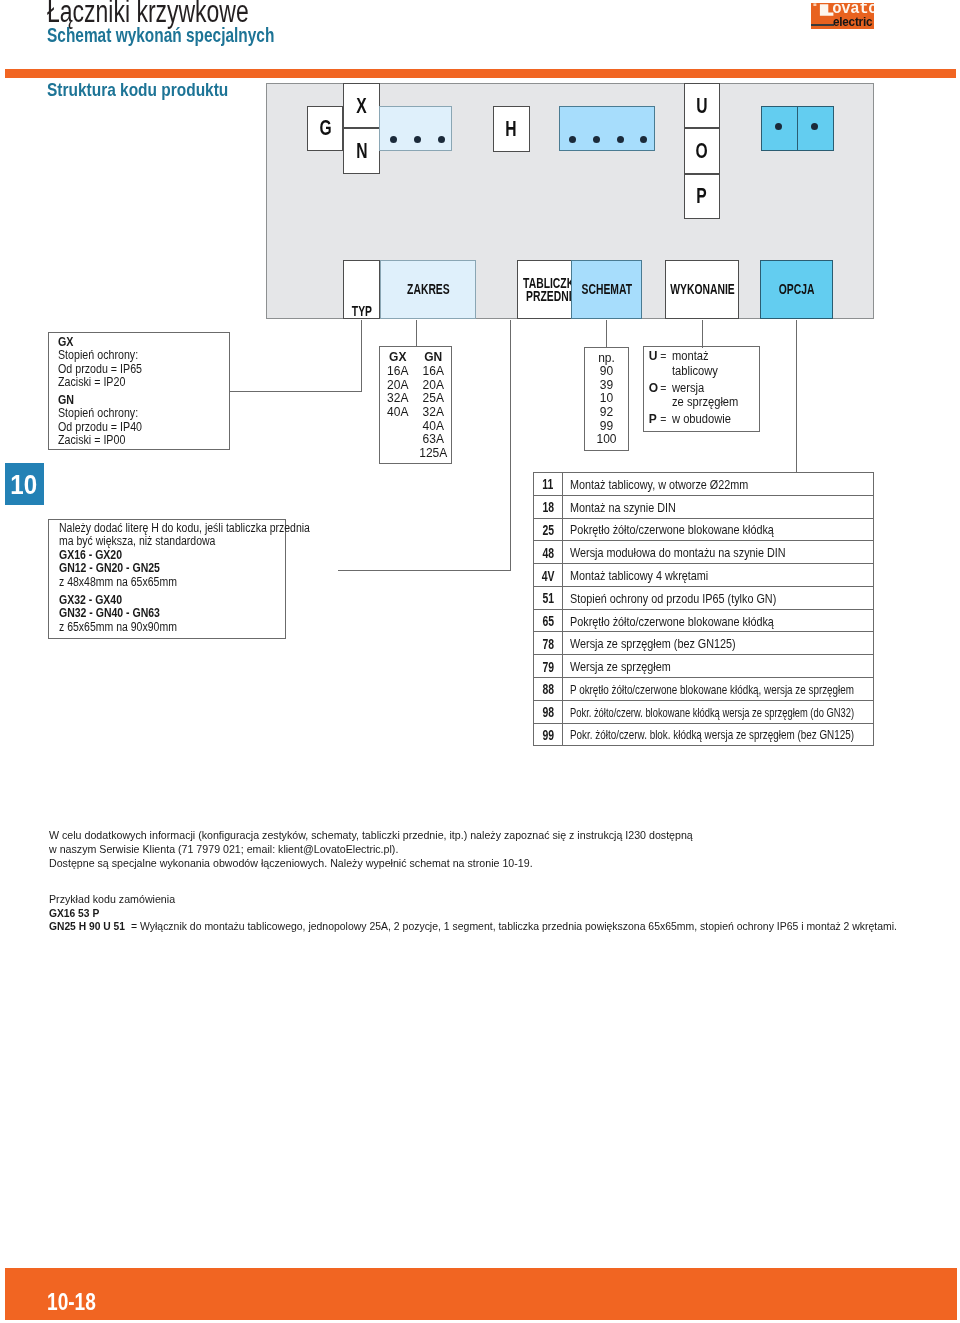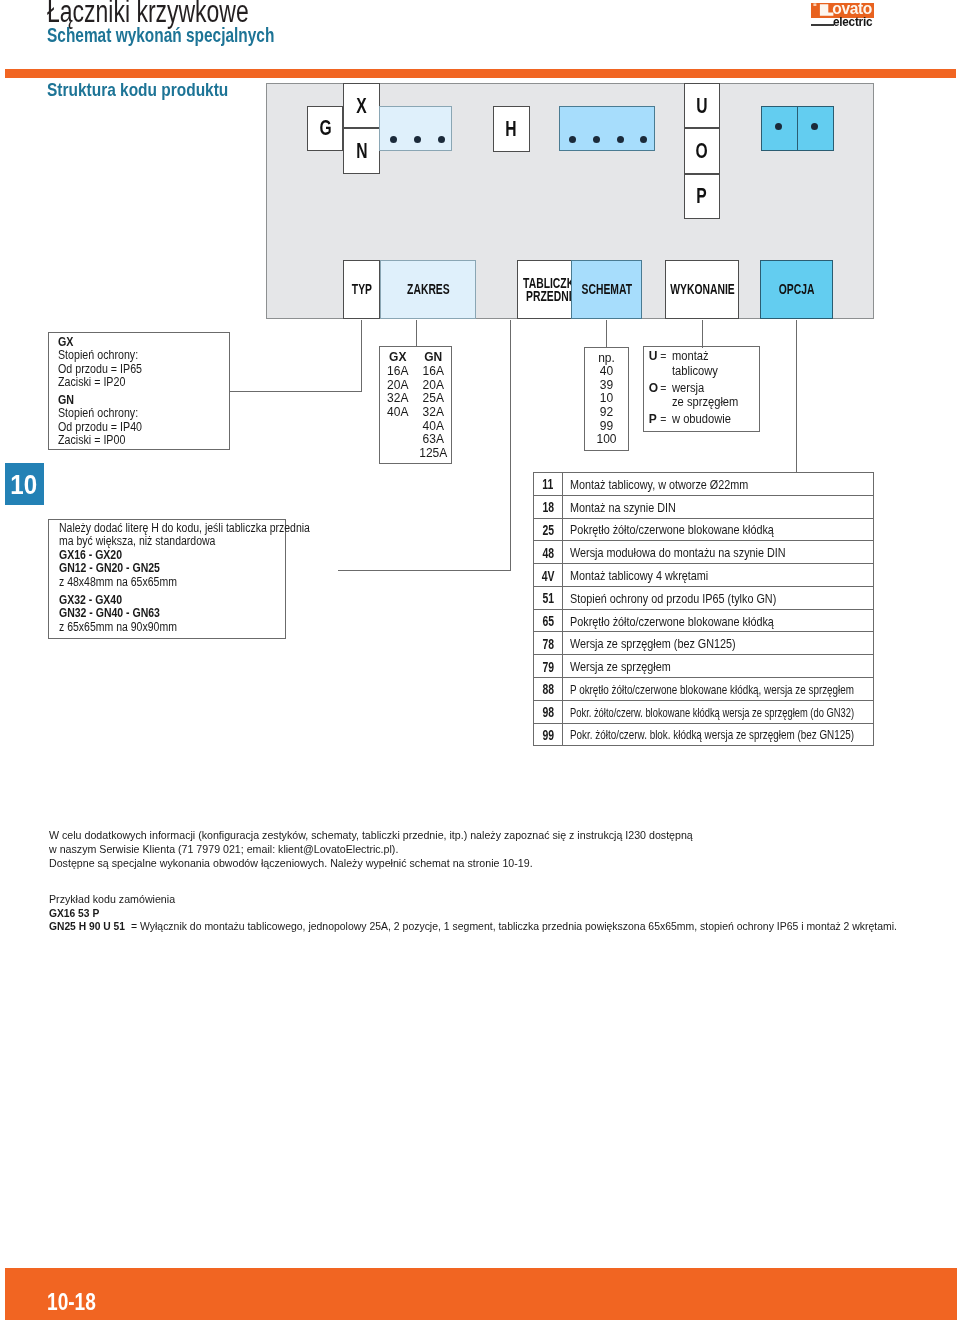--- a/index.html
+++ b/index.html
@@ -13,21 +13,21 @@
   }
   .abs { position:absolute; }
   
   #title { left:46.8px; top:-4px; font-size:30.6px; letter-spacing:0px; color:#231f20; white-space:nowrap;
            transform:scaleX(0.751); transform-origin:left top; line-height:30.6px;}
   #subtitle { left:47.4px; top:24.7px; font-size:20.5px; font-weight:bold; color:#1d7496; white-space:nowrap;
               transform:scaleX(0.753); transform-origin:left top; line-height:20.5px;}
   #orangebar { left:4.8px; top:69px; width:951.7px; height:9.4px; background:#f16522; }
   
   #logo { left:811px; top:3px; width:64px; height:26px; }
-  #logo-box { position:absolute; left:0; top:0; width:63px; height:15px; background:#e8621f; overflow:hidden; }
+  #logo-box { position:absolute; left:0; top:0; width:63px; height:26px; background:#e8621f; overflow:hidden;font-family:Liberation Mono, monospace; }
   #logo-mark { position:absolute; left:1px; top:0px; }
   #logo-word { position:absolute; left:21.3px; top:-0.7px; font-size:15.6px; font-weight:bold; color:#fdf6ee;
                letter-spacing:-0.4px; transform-origin:left top; line-height:14px; white-space:pre; }
   #logo-mark { z-index:3; }
   #logo-rule { position:absolute; left:0px; top:21.4px; width:22.5px; height:1.4px; background:#3a3a3a; }
   #logo-tag { position:absolute; left:21.8px; top:13.6px; font-size:11.9px; font-weight:bold; color:#161616;
               letter-spacing:-0.25px; line-height:11px; transform:scaleX(0.99); transform-origin:left top; }
   #section-title { left:47px; top:81.2px; font-size:18.5px; font-weight:bold; color:#1d7496; white-space:nowrap;
               transform:scaleX(0.836); transform-origin:left top; line-height:18.5px;}
   
@@ -147,21 +147,21 @@
     </div>
   <div class="cell" style="left:416.7px;top:90.1px;width:36.2px;height:44.8px;">
       <span>P</span>
     </div>
   <div class="cell cellblue3" style="left:494px;top:21.8px;width:72.6px;height:45.3px;">
     <i class="dot" style="left:13.2px;top:16.3px;"></i>
     <i class="dot" style="left:49.1px;top:16.3px;"></i>
     <i style="position:absolute;left:34.9px;top:0;width:1px;height:43.3px;background:#2b5d72;"></i>
   </div>
 
-  <div class="lbl" style="left:76px;top:176px;width:37px;height:59px;">
+  <div class="lbl" style="left:76px;top:176px;width:37px;height:59px;align-items:flex-end;">
       <span class="lblwrap"><span class="lblinner">TYP</span></span>
     </div>
   <div class="lbl lblz" style="left:113px;top:176px;width:96px;height:59px;">
       <span class="lblwrap"><span class="lblinner">ZAKRES</span></span>
     </div>
   <div class="lbl" style="left:212px;top:176px;width:71px;height:59px;margin-left:38px;">
       <span class="lblwrap"><span class="lblinner">TABLICZKA</span><br><span class="lblinner">PRZEDNIA</span></span>
     </div>
   <div class="lbl lbls" style="left:304px;top:176px;width:71px;height:59px;">
       <span class="lblwrap"><span class="lblinner">SCHEMAT</span></span>
@@ -205,21 +205,21 @@
         <div>40A</div>
         <div>63A</div>
         <div>125A</div>
       </div>
   </div>
 </div>
 
 <div class="box" id="box-schema" style="left:584px;top:346.6px;width:45px;height:104.5px;">
   <div class="schemalist">
       <div>np.</div>
-      <div>40</div>
+      <div>90</div>
       <div>39</div>
       <div>10</div>
       <div>92</div>
       <div>99</div>
       <div>100</div>
     </div>
 </div>
 
 <div class="box" id="box-version" style="left:643px;top:346.4px;width:117px;height:85.5px;">
   <div class="vlist">

